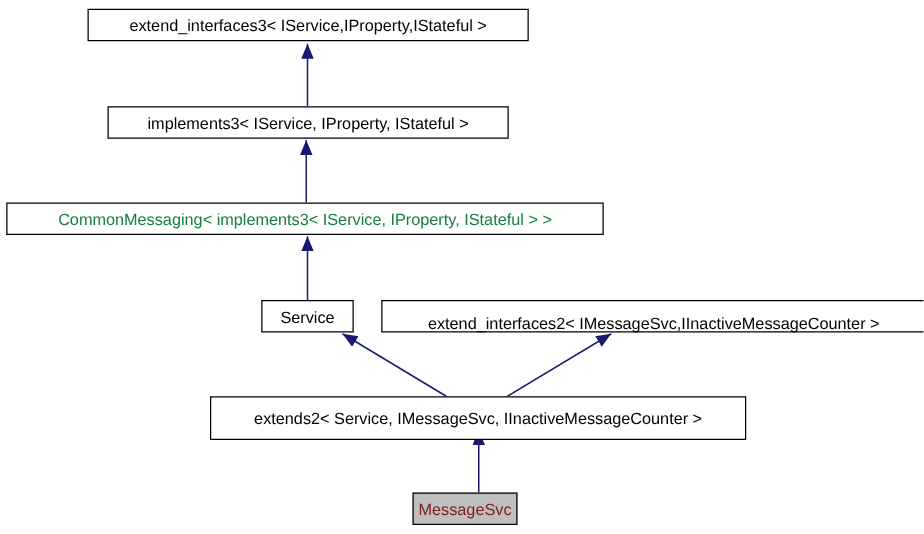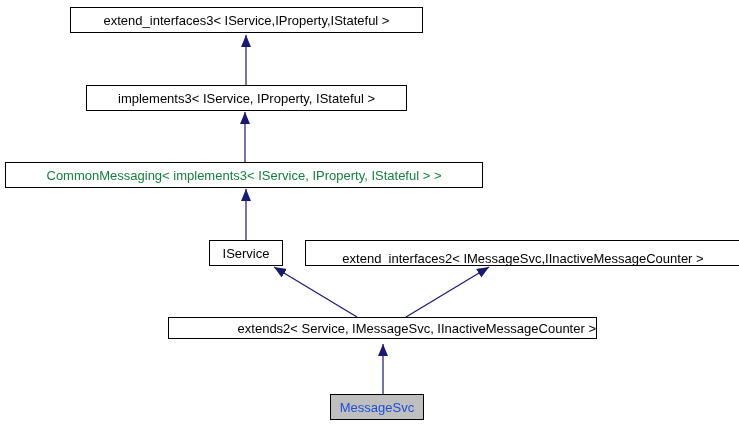--- a/index.html
+++ b/index.html
@@ -57,25 +57,25 @@
       <div class="node" style="left: 70px; top: 7px; width: 353px; height: 26px; background: rgb(255, 255, 255); border-color: rgb(0, 0, 0); color: rgb(0, 0, 0);">
         <span>extend_interfaces3&lt; IService,IProperty,IStateful &gt;</span>
       </div>
       <div class="node" style="left: 86px; top: 85px; width: 321px; height: 26px; background: rgb(255, 255, 255); border-color: rgb(0, 0, 0); color: rgb(0, 0, 0); text-align: center;">
         <span>implements3&lt; IService, IProperty, IStateful &gt;</span>
       </div>
       <div class="node" style="left: 5px; top: 162px; width: 478px; height: 26px; background: rgb(255, 255, 255); border-color: rgb(0, 0, 0); color: #15803d;">
         <span>CommonMessaging&lt; implements3&lt; IService, IProperty, IStateful &gt; &gt;</span>
       </div>
       <div class="node" style="left: 209px; top: 240px; width: 74px; height: 26px; background: rgb(255, 255, 255); border-color: rgb(0, 0, 0); color: rgb(0, 0, 0);">
-        <span>IService</span>
+        <span>Service</span>
       </div>
       <div class="node" style="left: 305px; top: 240px; width: 436px; height: 26px; background: rgb(255, 255, 255); border-color: rgb(0, 0, 0); color: rgb(0, 0, 0); align-items: flex-end;">
         <span>extend_interfaces2&lt; IMessageSvc,IInactiveMessageCounter &gt;</span>
       </div>
-      <div class="node" style="left: 168px; top: 317px; width: 429px; height: 22px; background: rgb(255, 255, 255); border-color: rgb(0, 0, 0); color: rgb(0, 0, 0); justify-content: flex-end;">
+      <div class="node" style="left: 168px; top: 317px; width: 429px; height: 35px; background: rgb(255, 255, 255); border-color: rgb(0, 0, 0); color: rgb(0, 0, 0);">
         <span>extends2&lt; Service, IMessageSvc, IInactiveMessageCounter &gt;</span>
       </div>
-      <div class="node" style="left: 330px; top: 394px; width: 94px; height: 26px; background: rgb(191, 191, 191); border-color: rgb(0, 0, 0); color: #1d4ed8;">
+      <div class="node" style="left: 330px; top: 394px; width: 84px; height: 26px; background: rgb(191, 191, 191); border-color: rgb(0, 0, 0); color: #7f1d1d;">
         <span>MessageSvc</span>
       </div>
     </div>
 </div>
 
 </body></html>

